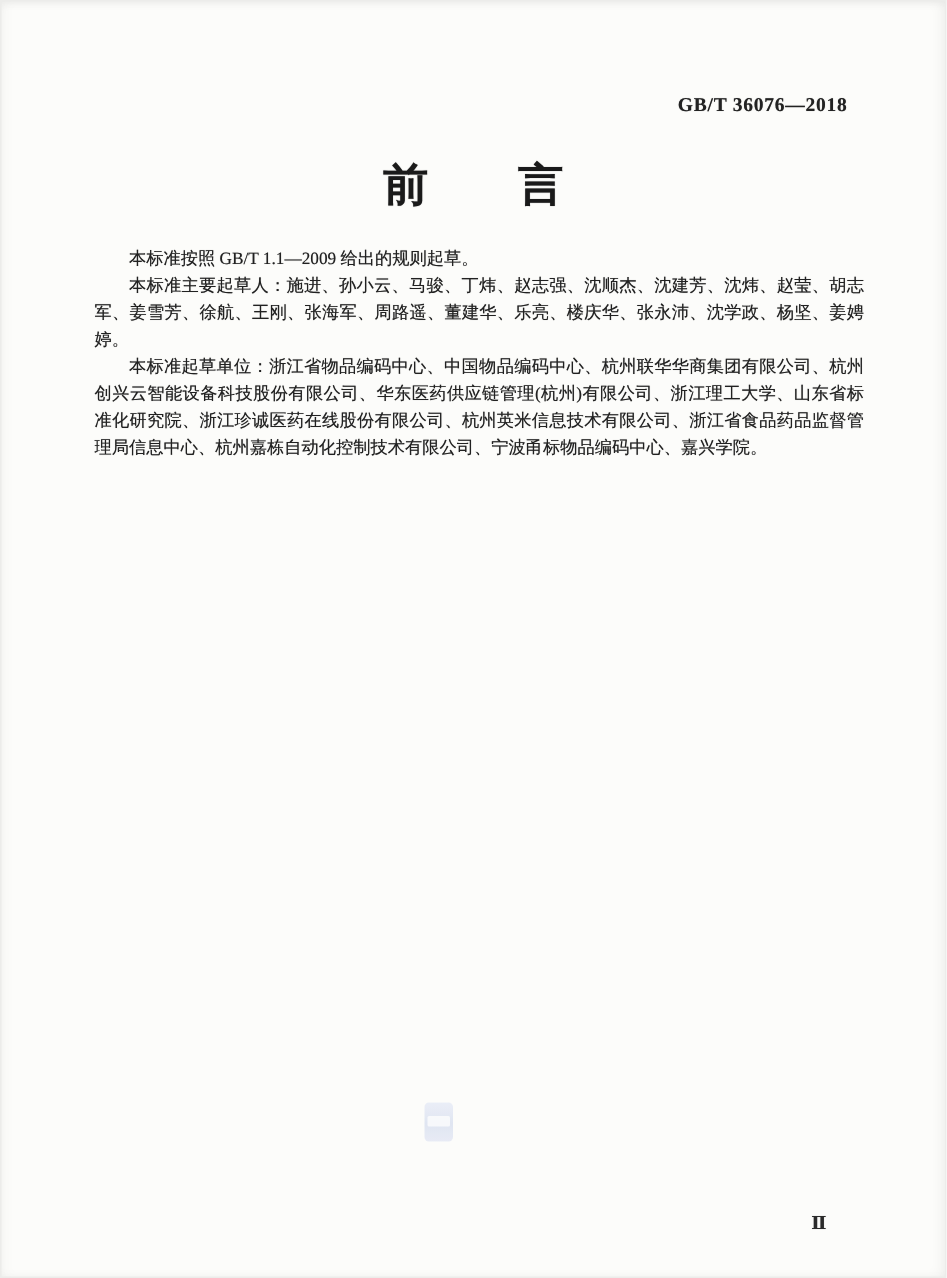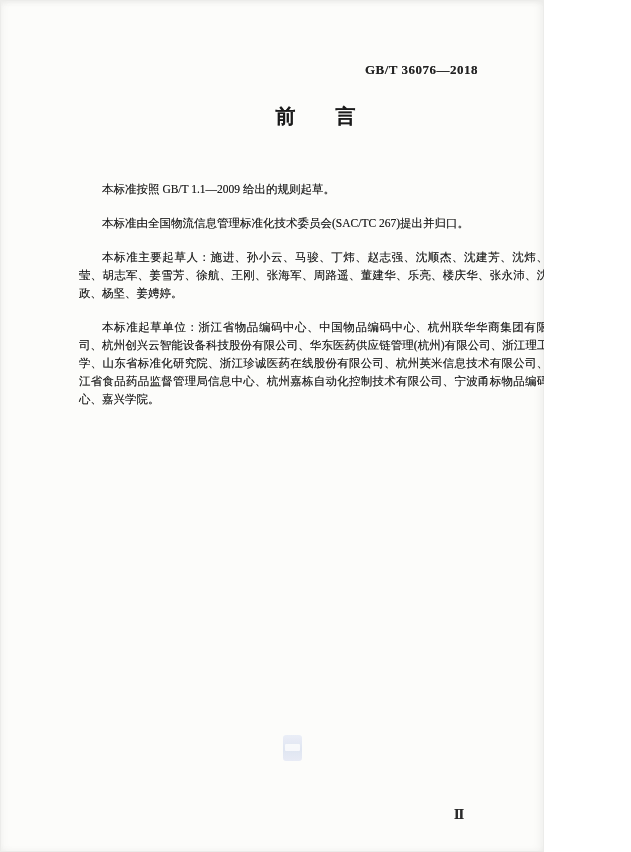--- a/index.html
+++ b/index.html
@@ -2,21 +2,21 @@
 <html><head>
 <meta charset="utf-8">
 <style>
   html, body {
     margin: 0;
     padding: 0;
     background: #ffffff;
   }
   .page {
     position: relative;
-    width: 544px;
+    width: 631px;
     height: 852px;
     margin: 0;
     background: #fcfcfa;
     box-shadow:
       inset 0 0 0 1px #ececea,
       inset -4px 0 8px rgba(0,0,0,0.045),
       inset 0 3px 6px rgba(0,0,0,0.035),
       inset 4px 0 8px rgba(0,0,0,0.025);
     font-family: "Liberation Serif", "DejaVu Serif", serif;
     color: #1e1e1e;
@@ -32,38 +32,38 @@
     color: #222;
     text-shadow: 0 0 0.5px rgba(0,0,0,0.5);
   }
   .title {
     position: absolute;
     top: 103px;
     left: 60px;
     width: 511px;
     margin: 0;
     text-align: center;
-    font-size: 20px;
+    font-size: 30px;
     font-weight: bold;
     color: #1a1a1a;
     text-shadow: 0 0 0.6px rgba(0,0,0,0.55);
   }
   .body-text {
     position: absolute;
     top: 164px;
     left: 63px;
     width: 513px;
     font-size: 11.5px;
     line-height: 18px;
     text-align: justify;
     color: #212121;
     text-shadow: 0 0 0.45px rgba(0,0,0,0.5);
   }
   .body-text p {
-    margin: 16px;
+    margin: 0;
     text-indent: 2em;
   }
   .watermark {
     position: absolute;
     left: 283px;
     top: 735px;
     width: 19px;
     height: 26px;
     border-radius: 3px;
     background: linear-gradient(180deg, #e9edf7 0%, #dde3f1 55%, #e6eaf5 100%);
@@ -93,21 +93,20 @@
 <body>
 
 <div class="page">
 
   <div class="std-header">GB/T 36076—2018</div>
 
   <h1 class="title">前　　言</h1>
 
   <div class="body-text">
     <p>本标准按照 GB/T 1.1—2009 给出的规则起草。</p>
-    <p>本标准由全国物流信息管理标准化技术委员会(SAC/TC 267)提出并归口。</p>
     <p>本标准主要起草人：施进、孙小云、马骏、丁炜、赵志强、沈顺杰、沈建芳、沈炜、赵莹、胡志军、姜雪芳、徐航、王刚、张海军、周路遥、董建华、乐亮、楼庆华、张永沛、沈学政、杨坚、姜娉婷。</p>
     <p>本标准起草单位：浙江省物品编码中心、中国物品编码中心、杭州联华华商集团有限公司、杭州创兴云智能设备科技股份有限公司、华东医药供应链管理(杭州)有限公司、浙江理工大学、山东省标准化研究院、浙江珍诚医药在线股份有限公司、杭州英米信息技术有限公司、浙江省食品药品监督管理局信息中心、杭州嘉栋自动化控制技术有限公司、宁波甬标物品编码中心、嘉兴学院。</p>
   </div>
 
   <div class="watermark"></div>
 
   <div class="page-number">Ⅱ</div>
 
 </div>
 

